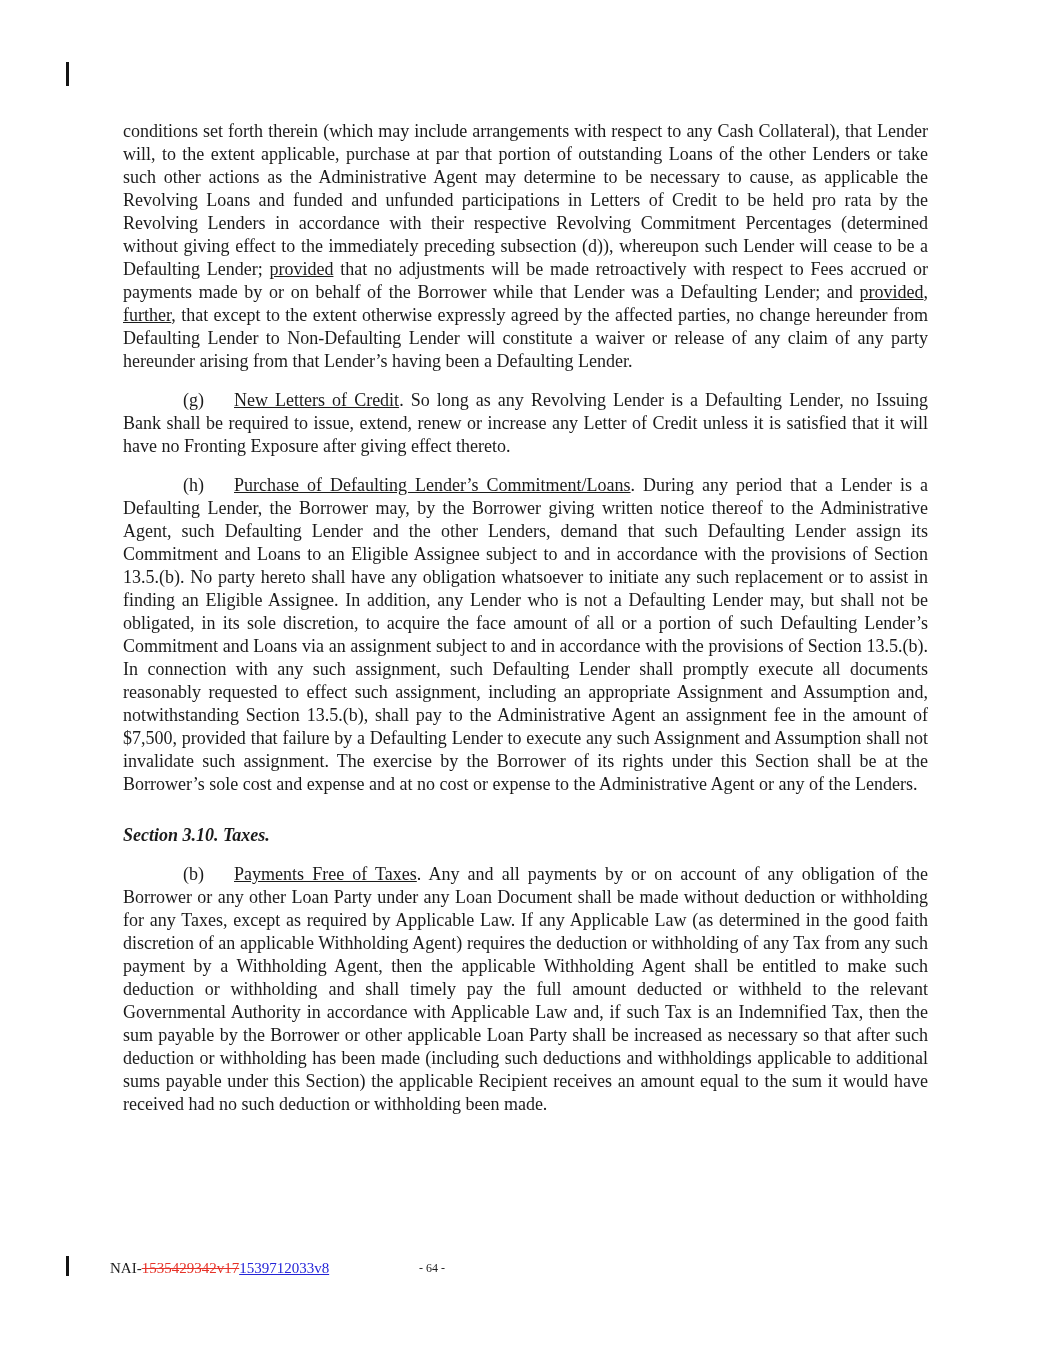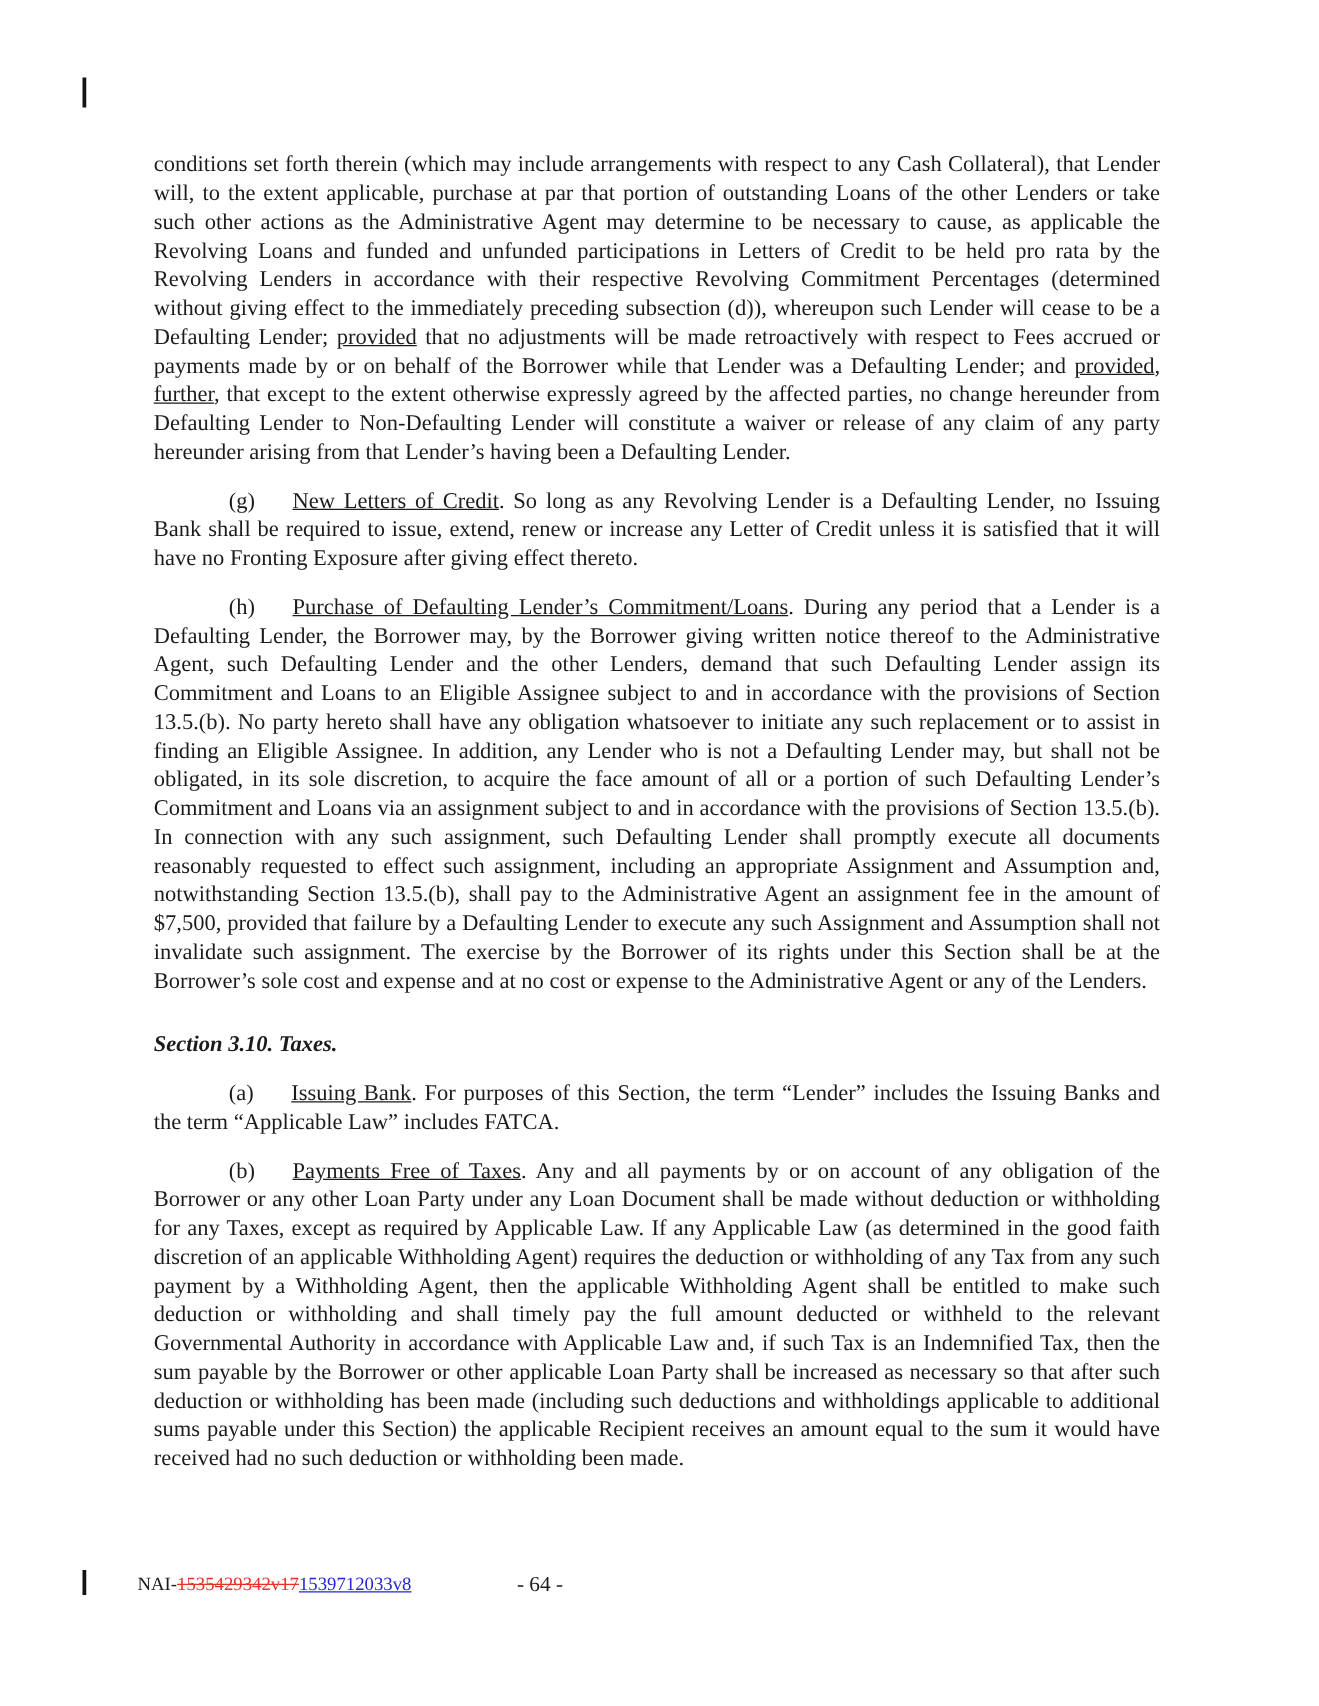--- a/index.html
+++ b/index.html
@@ -67,42 +67,41 @@
   .footer-id .ins {
     color: #2424d8;
     text-decoration: underline;
   }
   .page-num {
     position: absolute;
     left: 0;
     top: 1257px;
     width: 864px;
     text-align: center;
-    font-size: 17px;
+    font-size: 12px;
     line-height: 22px;
   }
 </style>
 </head>
 <body>
 
 <div class="page">
 
   <div class="change-bar top-bar"></div>
 
   <div class="content">
 
     <p><span>conditions set forth therein (which may include arrangements with respect to any Cash Collateral), that Lender will, to the extent applicable, purchase at par that portion of outstanding Loans of the other Lenders or take such other actions as the Administrative Agent may determine to be necessary to cause, as applicable the Revolving Loans and funded and unfunded participations in Letters of Credit to be held pro rata by the Revolving Lenders in accordance with their respective Revolving Commitment Percentages (determined without giving effect to the immediately preceding subsection (d)), whereupon such Lender will cease to be a Defaulting Lender; </span><span class="u">provided</span><span> that no adjustments will be made retroactively with respect to Fees accrued or payments made by or on behalf of the Borrower while that Lender was a Defaulting Lender; and </span><span class="u">provided</span><span>, </span><span class="u">further</span><span>, that except to the extent otherwise expressly agreed by the affected parties, no change hereunder from Defaulting Lender to Non-Defaulting Lender will constitute a waiver or release of any claim of any party hereunder arising from that Lender’s having been a Defaulting Lender.</span></p>
 
     <p><span class="tab-lead"></span><span>(g)</span><span class="tab-mid"></span><span class="u">New Letters of Credit</span><span>.  So long as any Revolving Lender is a Defaulting Lender, no Issuing Bank shall be required to issue, extend, renew or increase any Letter of Credit unless it is satisfied that it will have no Fronting Exposure after giving effect thereto.</span></p>
 
     <p><span class="tab-lead"></span><span>(h)</span><span class="tab-mid"></span><span class="u">Purchase of Defaulting Lender’s Commitment/Loans</span><span>.  During any period that a Lender is a Defaulting Lender, the Borrower may, by the Borrower giving written notice thereof to the Administrative Agent, such Defaulting Lender and the other Lenders, demand that such Defaulting Lender assign its Commitment and Loans to an Eligible Assignee subject to and in accordance with the provisions of Section 13.5.(b).  No party hereto shall have any obligation whatsoever to initiate any such replacement or to assist in finding an Eligible Assignee.  In addition, any Lender who is not a Defaulting Lender may, but shall not be obligated, in its sole discretion, to acquire the face amount of all or a portion of such Defaulting Lender’s Commitment and Loans via an assignment subject to and in accordance with the provisions of Section 13.5.(b).  In connection with any such assignment, such Defaulting Lender shall promptly execute all documents reasonably requested to effect such assignment, including an appropriate Assignment and Assumption and, notwithstanding Section 13.5.(b), shall pay to the Administrative Agent an assignment fee in the amount of $7,500, provided that failure by a Defaulting Lender to execute any such Assignment and Assumption shall not invalidate such assignment.  The exercise by the Borrower of its rights under this Section shall be at the Borrower’s sole cost and expense and at no cost or expense to the Administrative Agent or any of the Lenders.</span></p>
 
     <p class="section-heading">Section 3.10.  Taxes.</p>
 
-    <p><span class="tab-lead"></span><span>(a)</span><span class="tab-mid"></span><span class="u">Issuing Bank</span><span>.  For purposes of this Section, the term “Lender” includes the Issuing Banks and the term “Applicable Law” includes FATCA.</span></p>
 
     <p><span class="tab-lead"></span><span>(b)</span><span class="tab-mid"></span><span class="u">Payments Free of Taxes</span><span>.  Any and all payments by or on account of any obligation of the Borrower or any other Loan Party under any Loan Document shall be made without deduction or withholding for any Taxes, except as required by Applicable Law.  If any Applicable Law (as determined in the good faith discretion of an applicable Withholding Agent) requires the deduction or withholding of any Tax from any such payment by a Withholding Agent, then the applicable Withholding Agent shall be entitled to make such deduction or withholding and shall timely pay the full amount deducted or withheld to the relevant Governmental Authority in accordance with Applicable Law and, if such Tax is an Indemnified Tax, then the sum payable by the Borrower or other applicable Loan Party shall be increased as necessary so that after such deduction or withholding has been made (including such deductions and withholdings applicable to additional sums payable under this Section) the applicable Recipient receives an amount equal to the sum it would have received had no such deduction or withholding been made.</span></p>
 
   </div>
 
   <div class="change-bar bottom-bar"></div>
 
   <div class="footer-id"><span>NAI-</span><span class="del">1535429342v17</span><span class="ins">1539712033v8</span></div>
 
   <div class="page-num">- 64 -</div>

